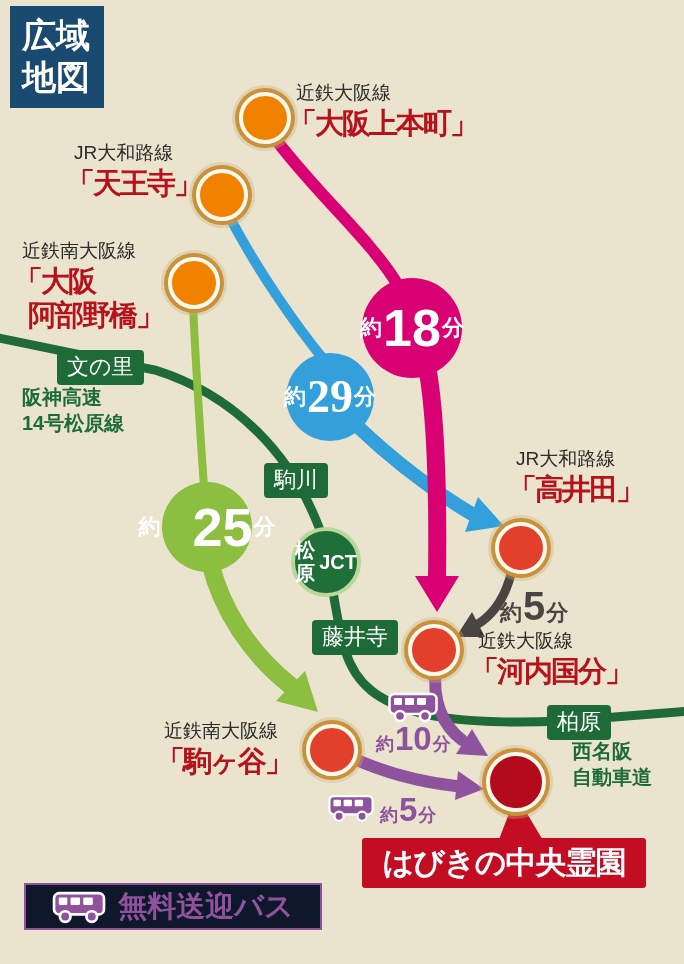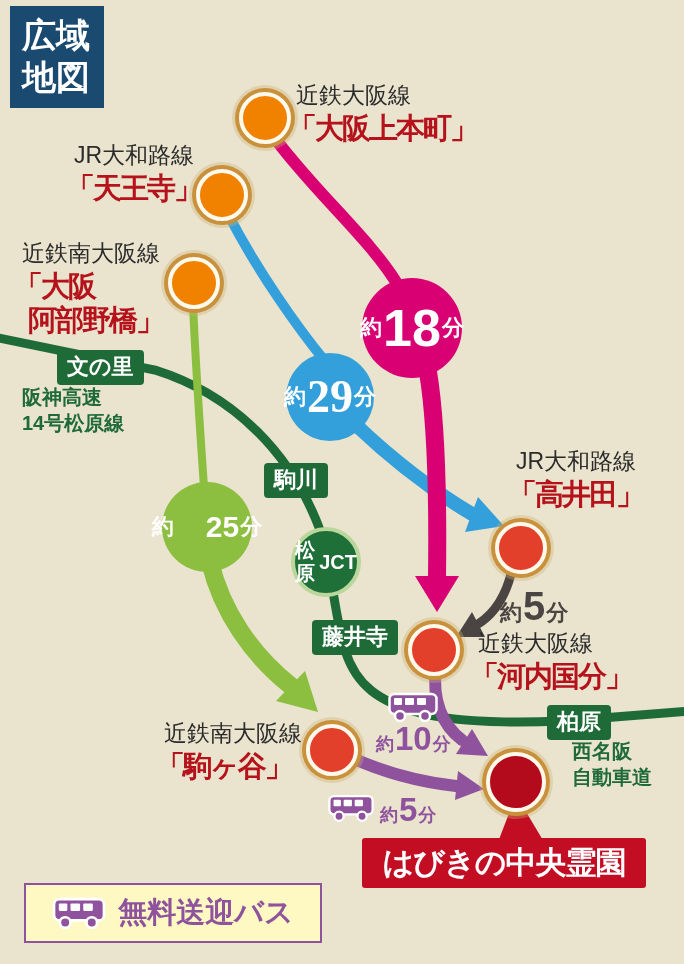--- a/index.html
+++ b/index.html
@@ -13,62 +13,62 @@
 
   
   .station{position:absolute;z-index:3;border-radius:50%;border:4px solid #FFF9EC;box-sizing:border-box;
     box-shadow:0 0 0 4px #C9913B, 0 0 0 7px rgba(205,175,115,0.35);}
   .st-orange{background:#F08200;width:52px;height:52px;}
   .st-red{background:#E2402B;width:52px;height:52px;}
   .st-dest{background:#B30B1B;width:60px;height:60px;}
 
   
   .station-label{position:absolute;z-index:5;white-space:nowrap;}
-  .line-name{font-size:23px;color:#2b2b2b;padding-left:8px;}
+  .line-name{font-size:19px;color:#2b2b2b;padding-left:8px;}
   .st-name{font-size:29px;font-weight:bold;color:#B5121B;letter-spacing:-2px;line-height:34px;}
   .indent{margin-left:14px;}
 
   
   .bubble{position:absolute;z-index:4;border-radius:50%;display:flex;align-items:center;
     justify-content:center;color:#fff;font-weight:bold;}
   .bubble .sm{font-size:22px;}
   .bubble .big{font-size:52px;line-height:1;margin:0 1px;}
   .b19{left:362px;top:278px;width:100px;height:100px;background:#D90073;}
   .b29{left:286px;top:353px;width:88px;height:88px;background:#33A0DB;}
   .b29 .big{font-size:46px;font-family:Liberation Serif, serif;}
   .b25{left:162px;top:482px;width:90px;height:90px;background:#8CBE3F;}
-  .b25 .big{font-size:30px;margin-left:32px;}
+  .b25 .big{font-size:54px;margin-left:32px;}
 
   
   .time-label{position:absolute;z-index:5;display:flex;align-items:baseline;font-weight:bold;white-space:nowrap;}
   .t-gray{color:#4A4542;}
   .t-purple{color:#8F539E;}
   .time-label .sm{font-size:22px;}
   .time-label .big{font-size:40px;line-height:1;margin:0 1px;}
   .t-small .sm{font-size:18px;}
   .t-small .big{font-size:33px;}
 
   
-  .badge{position:absolute;z-index:5;background:#1F6B38;color:#fff;font-weight:bold;font-size:22px;
+  .badge{position:absolute;z-index:5;background:#1F6B38;color:#fff;font-weight:normal;font-size:22px;
     padding:2px 10px 3px;border-radius:4px;white-space:nowrap;}
   .road-text{position:absolute;z-index:5;color:#1F6B38;font-size:20px;line-height:26px;font-weight:bold;white-space:nowrap;}
   .jct{position:absolute;left:291px;top:527px;z-index:5;width:70px;height:70px;border-radius:50%;
     background:#1E6F38;border:4px solid #B9D69B;box-sizing:border-box;color:#fff;font-weight:bold;
     font-size:20px;line-height:23px;display:flex;flex-direction:row;align-items:center;justify-content:center;}
 
   
   .bus{position:absolute;z-index:5;}
 
   
   .dest-label{position:absolute;left:362px;top:838px;width:284px;height:50px;z-index:5;background:#C20D23;
     border-radius:3px;display:flex;align-items:center;justify-content:center;color:#fff;
     font-weight:bold;font-size:31px;letter-spacing:-1px;}
 
   
-  .legend{position:absolute;left:24px;top:883px;width:298px;height:60px;z-index:6;background:#fef9c3;
+  .legend{position:absolute;left:24px;top:883px;width:298px;height:47px;z-index:6;background:#0f172a;
     border:2px solid #8F539E;box-sizing:border-box;display:flex;align-items:center;justify-content:center;gap:12px;}
   .legend-text{color:#8F539E;font-weight:bold;font-size:29px;white-space:nowrap;}
 </style>
 </head>
 <body>
 
 <div id="map-root">
 
   <svg id="map-svg" width="684" height="964" viewBox="0 0 684 964">
     <defs>

